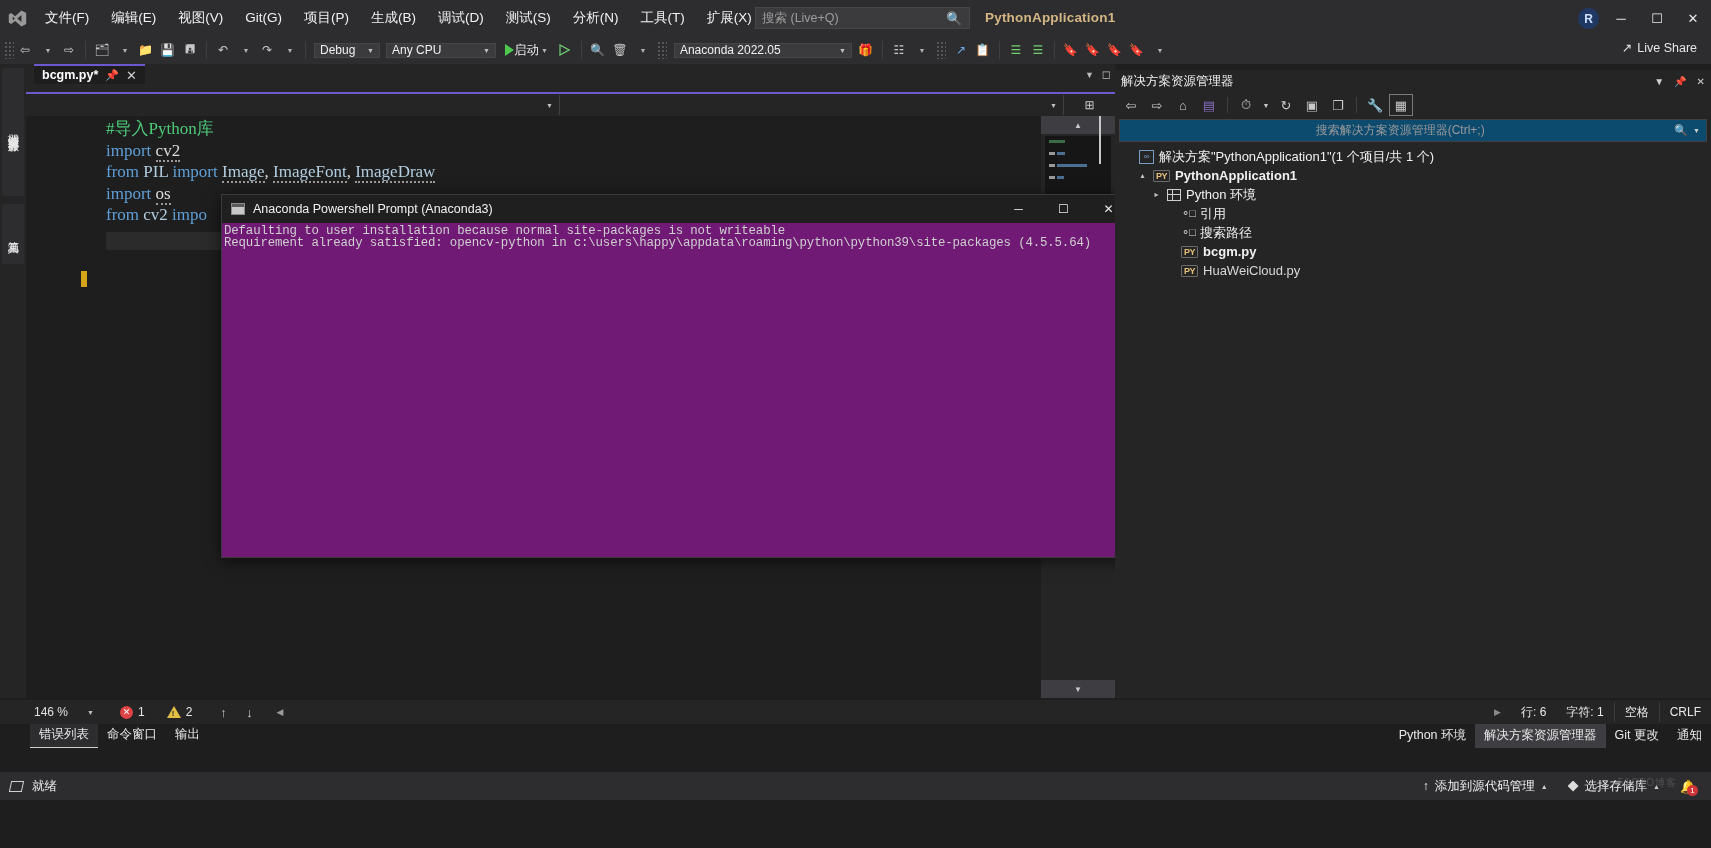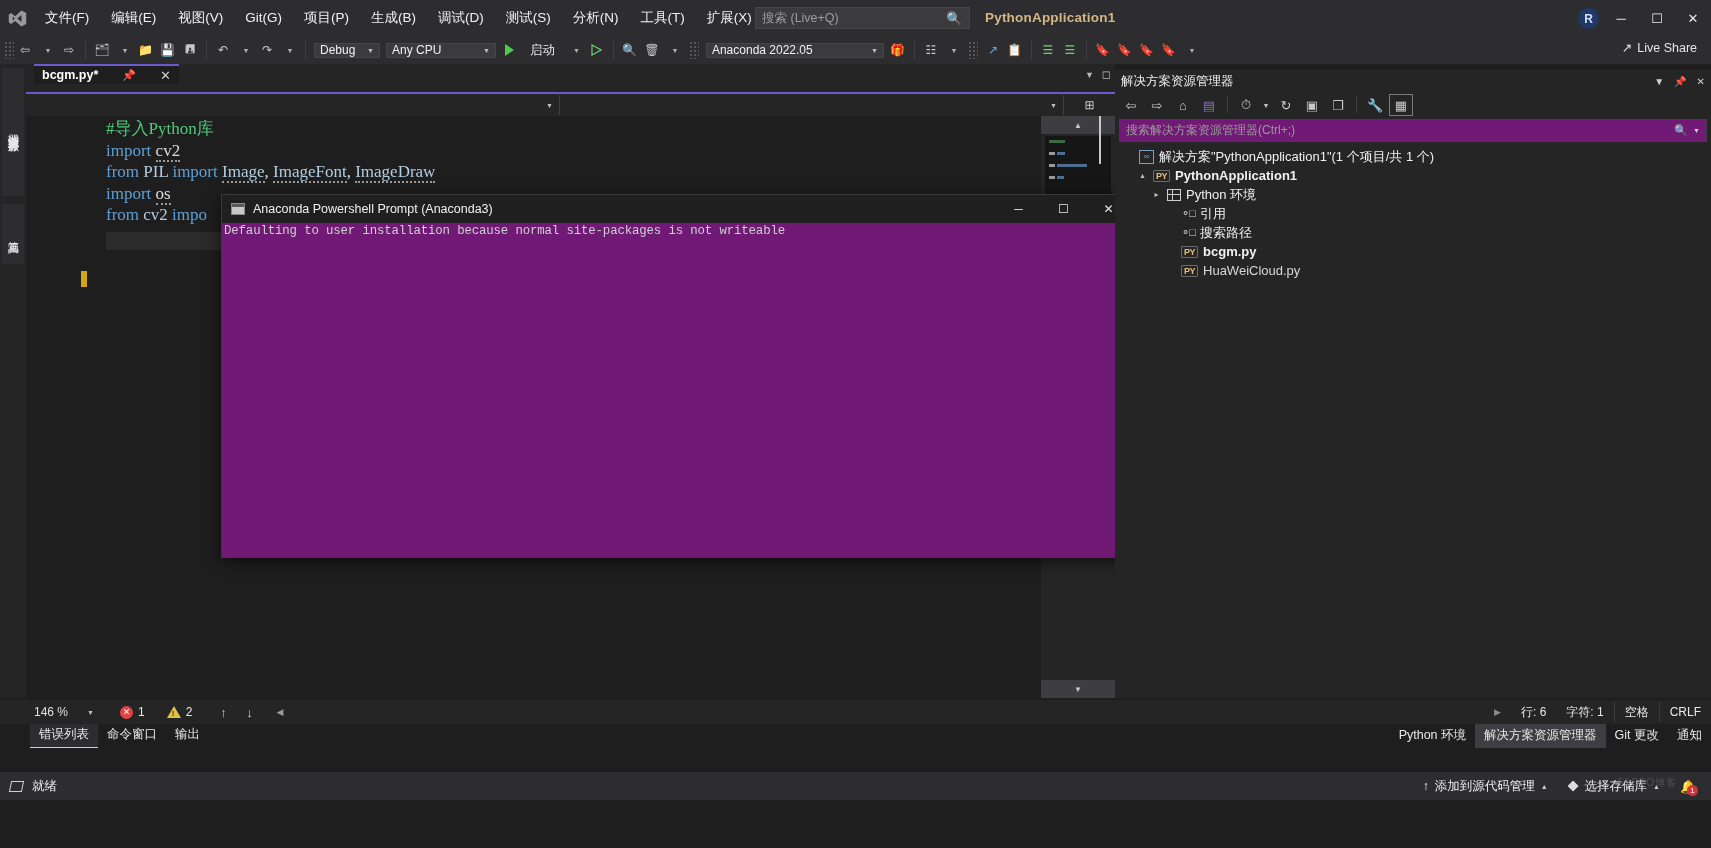--- a/index.html
+++ b/index.html
@@ -55,41 +55,41 @@
   .tb-sep { width:1px; height:18px; background:#3f3f41; margin:0 5px; }
   .tb-btn { height:22px; min-width:22px; display:flex; align-items:center;
             justify-content:center; padding:0 3px; font-size:12px; color:#c8c8c8; }
   .tb-caret { font-size:7px; color:#b0b0b0; margin-left:2px; }
   .combo {
     height:15px; background:#3b3b3d; border:1px solid #464648; display:flex;
     align-items:center; padding:0 5px; font-size:12px; color:#f0f0f0; margin:0 3px;
   }
   .combo .cv { flex:1; white-space:nowrap; overflow:hidden; }
   .combo .ca { font-size:7px; color:#c0c0c0; margin-left:8px; }
-  .start-btn { display:flex; align-items:center; gap:16px; padding:0 6px; height:22px;
+  .start-btn { display:flex; align-items:center; gap:0; padding:0 6px; height:22px;
                font-size:12.5px; color:#eaeaea;justify-content:center; }
   .play-tri { width:0;height:0;border-left:9px solid #4ec94e;border-top:6px solid transparent;border-bottom:6px solid transparent; }
   .liveshare { position:absolute; right:14px; top:4px; display:flex; align-items:center;
                gap:5px; font-size:12.5px; color:#e6e6e6; }
 
   
   .leftdock { position:absolute; left:0; top:64px; width:26px; height:634px; background:#252526; }
   .vtab {
     position:absolute; left:2px; width:22px; background:#2d2d30;
     writing-mode:vertical-rl; text-orientation:upright;
     font-size:11.5px; color:#e8e8e8; letter-spacing:-1px;
     display:flex; align-items:center; justify-content:center; padding:6px 0;
   }
 
   
   .editor-wrap { position:absolute; left:26px; top:64px; width:1089px; height:634px; background:#1e1e1e; }
   .tabstrip { position:absolute; left:0; top:0; width:1089px; height:30px; background:#252526; }
   .tab {
     position:absolute; left:8px; top:0; height:20px; background:#1e1e1e;
-    border-top:2px solid #6a5acd; display:flex; align-items:center; padding:0 8px; gap:24px;
+    border-top:2px solid #6a5acd; display:flex; align-items:center; padding:0 8px; gap:7px;
   }
   .tab .tname { font-size:12.5px; color:#ffffff; font-weight:bold; }
   .tab .pin { font-size:11px; color:#cfcfcf; }
   .tab .x { font-size:13px; color:#cfcfcf; }
   .tabstrip-line { position:absolute; left:0; top:28px; width:1089px; height:2px; background:#6a5acd; }
   .tab-right { position:absolute; right:4px; top:4px; display:flex; gap:8px; align-items:center;
                font-size:9px; color:#b9b9b9; }
 
   .navbar { position:absolute; left:0; top:30px; width:1089px; height:22px; background:#252526;
             display:flex; align-items:center; }
@@ -149,22 +149,22 @@
   
   .solexp { position:absolute; left:1115px; top:70px; width:596px; height:628px; background:#252526; }
   .se-head { height:22px; display:flex; align-items:center; padding:0 6px; }
   .se-head .t { font-size:12.5px; color:#f0f0f0; flex:1; }
   .se-head .ic { font-size:10px; color:#d0d0d0; margin-left:10px; }
   .se-toolbar { height:26px; display:flex; align-items:center; padding:0 4px; gap:2px; background:#252526; }
   .se-tb { width:24px; height:22px; display:flex; align-items:center; justify-content:center;
            color:#c9c9c9; font-size:13px; }
   .se-tbsep { width:1px; height:16px; background:#3f3f41; margin:0 4px; }
   .se-search {
-    height:23px; margin:1px 4px 0 4px; background:#701a75; border:1px solid #3f3f46;
-    display:flex; align-items:center; padding:0 6px; font-size:12px; color:#9a9a9a;
+    height:23px; margin:1px 4px 0 4px; background:#0c4a6e; border:1px solid #3f3f46;
+    display:flex; align-items:center; padding:0 6px; font-size:12px; color:#9a9a9a;text-align:center;
   }
   .se-search .sp { flex:1; }
   .se-tree { padding-top:5px; font-size:13px; }
   .tr { display:flex; align-items:center; height:19px; padding-left:8px; gap:5px; white-space:nowrap; }
   .tw { width:11px; font-size:8px; color:#c0c0c0; display:flex; align-items:center; justify-content:center; }
   .sln-ic { width:15px; height:14px; border:1px solid #7a9cc6; display:flex; align-items:center;
             justify-content:center; color:#7a9cc6; font-size:8px; }
   .py-ic { font-size:9px; color:#e6c07b; font-weight:bold; letter-spacing:-.5px;
            border:1px solid #6b6b6b; padding:0 2px; border-radius:1px; }
   .env-ic { width:14px; height:12px; border:1px solid #cfcfcf; position:relative; }
@@ -401,20 +401,21 @@
       <div class="cwin-icon"></div>
       <div class="ct">Anaconda Powershell Prompt (Anaconda3)</div>
       <div class="cwin-ctrls">
         <div class="cwc">─</div>
         <div class="cwc">☐</div>
         <div class="cwc close">✕</div>
       </div>
     </div>
     <div class="console-body" id="console-holder">
         <div class="cline">Defaulting to user installation because normal site-packages is not writeable</div>
+        <div class="cline">Requirement already satisfied: opencv-python in c:\users\happy\appdata\roaming\python\python39\site-packages (4.5.5.64)</div>
         <div class="cblank"></div>
       </div>
     <div class="console-sb">
       <div class="thumb"></div>
     </div>
   </div>
 
   <div class="solexp">
     <div class="se-head">
       <span class="t">解决方案资源管理器</span>

